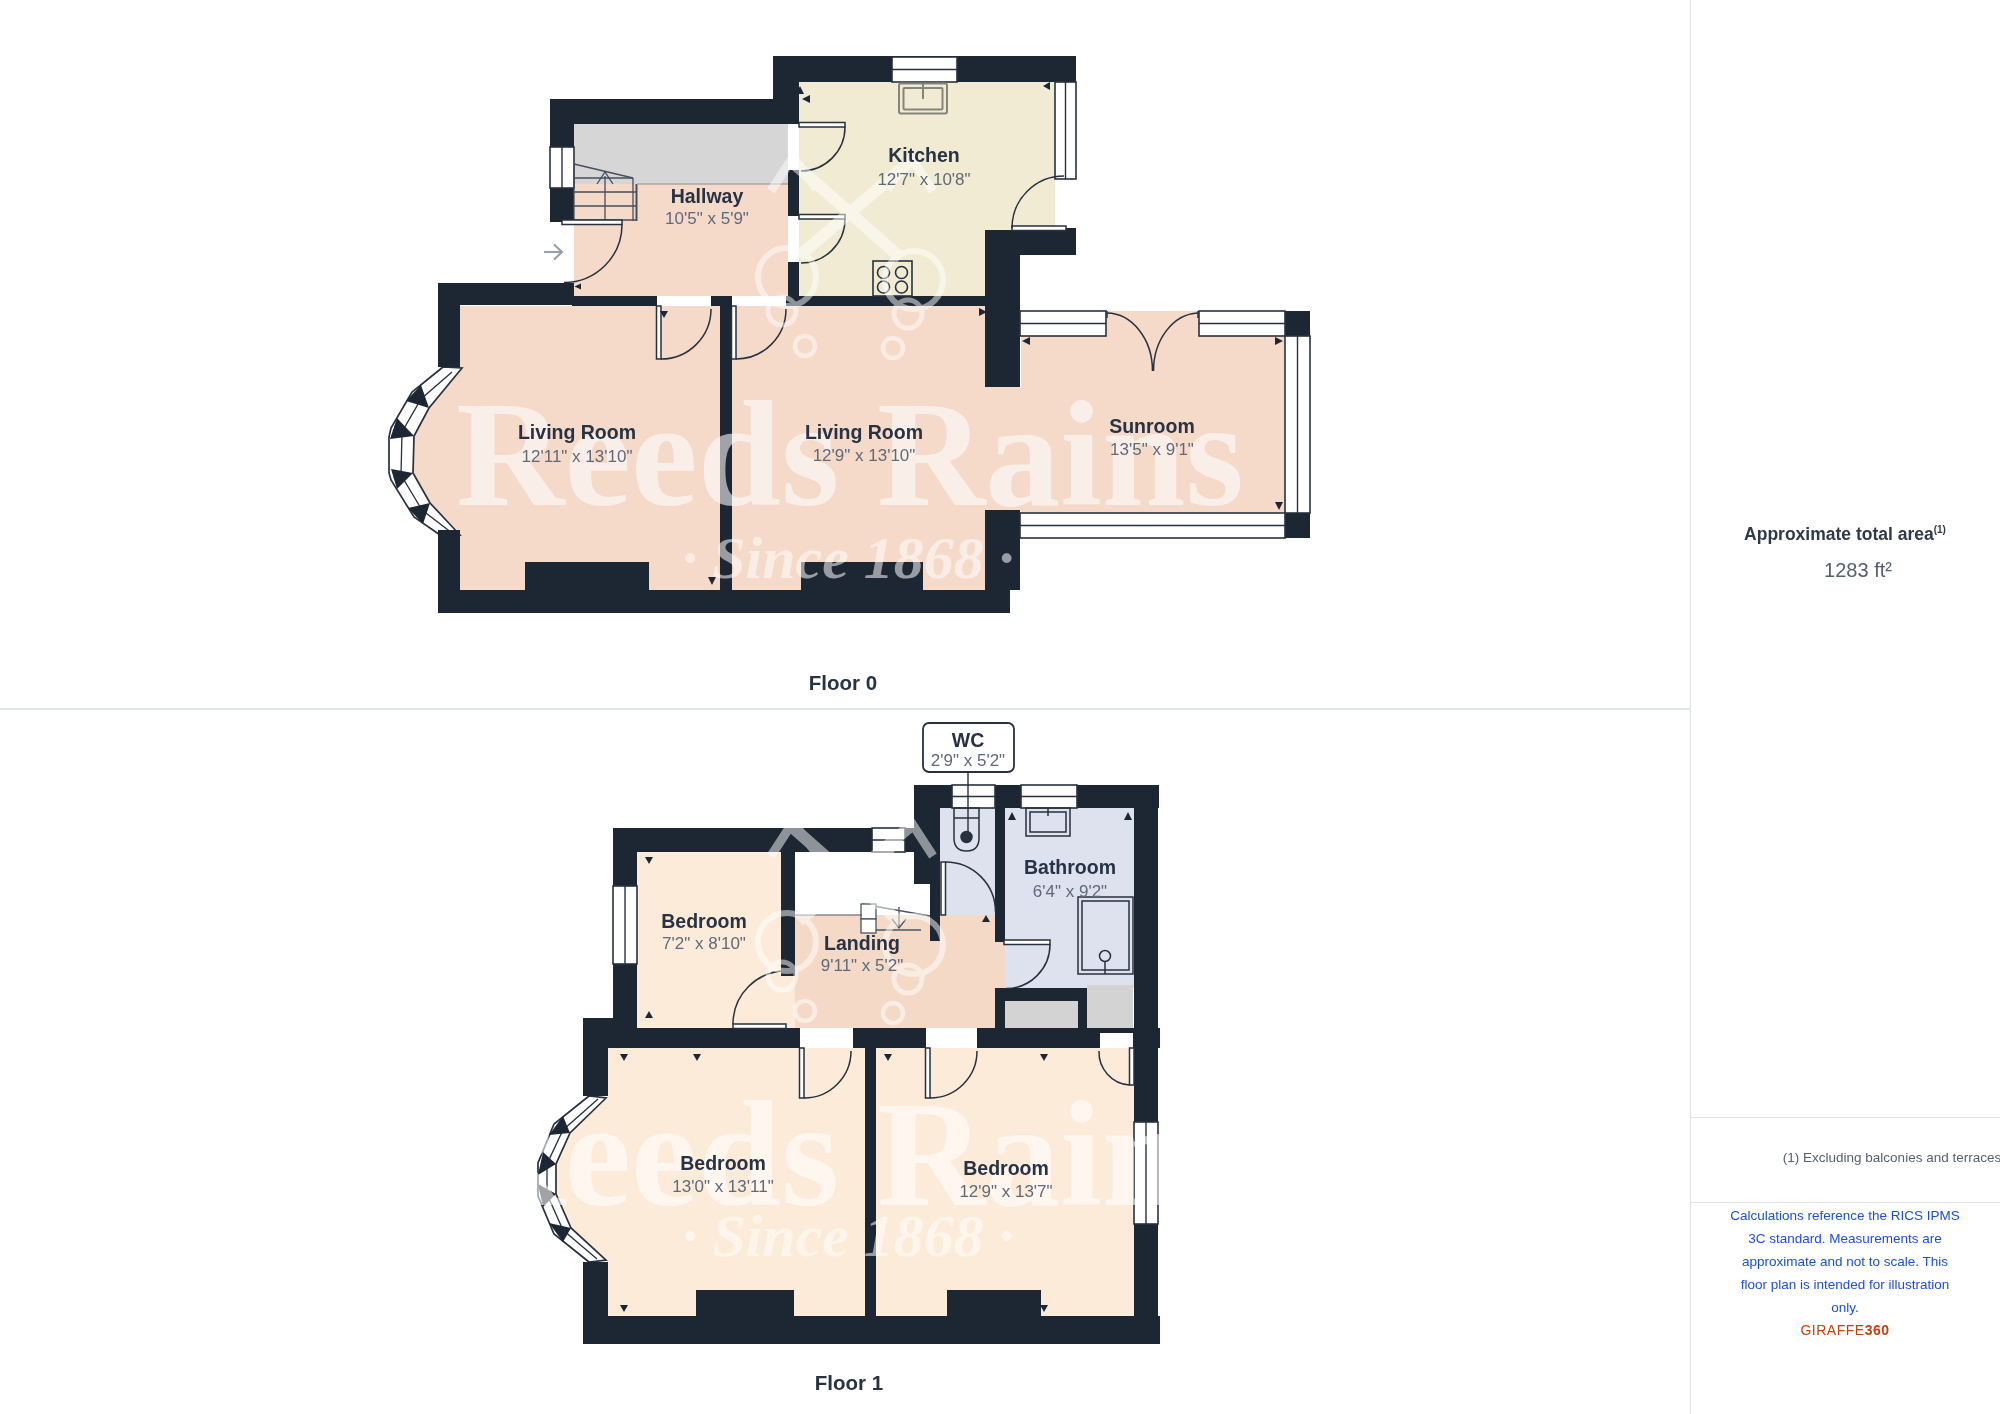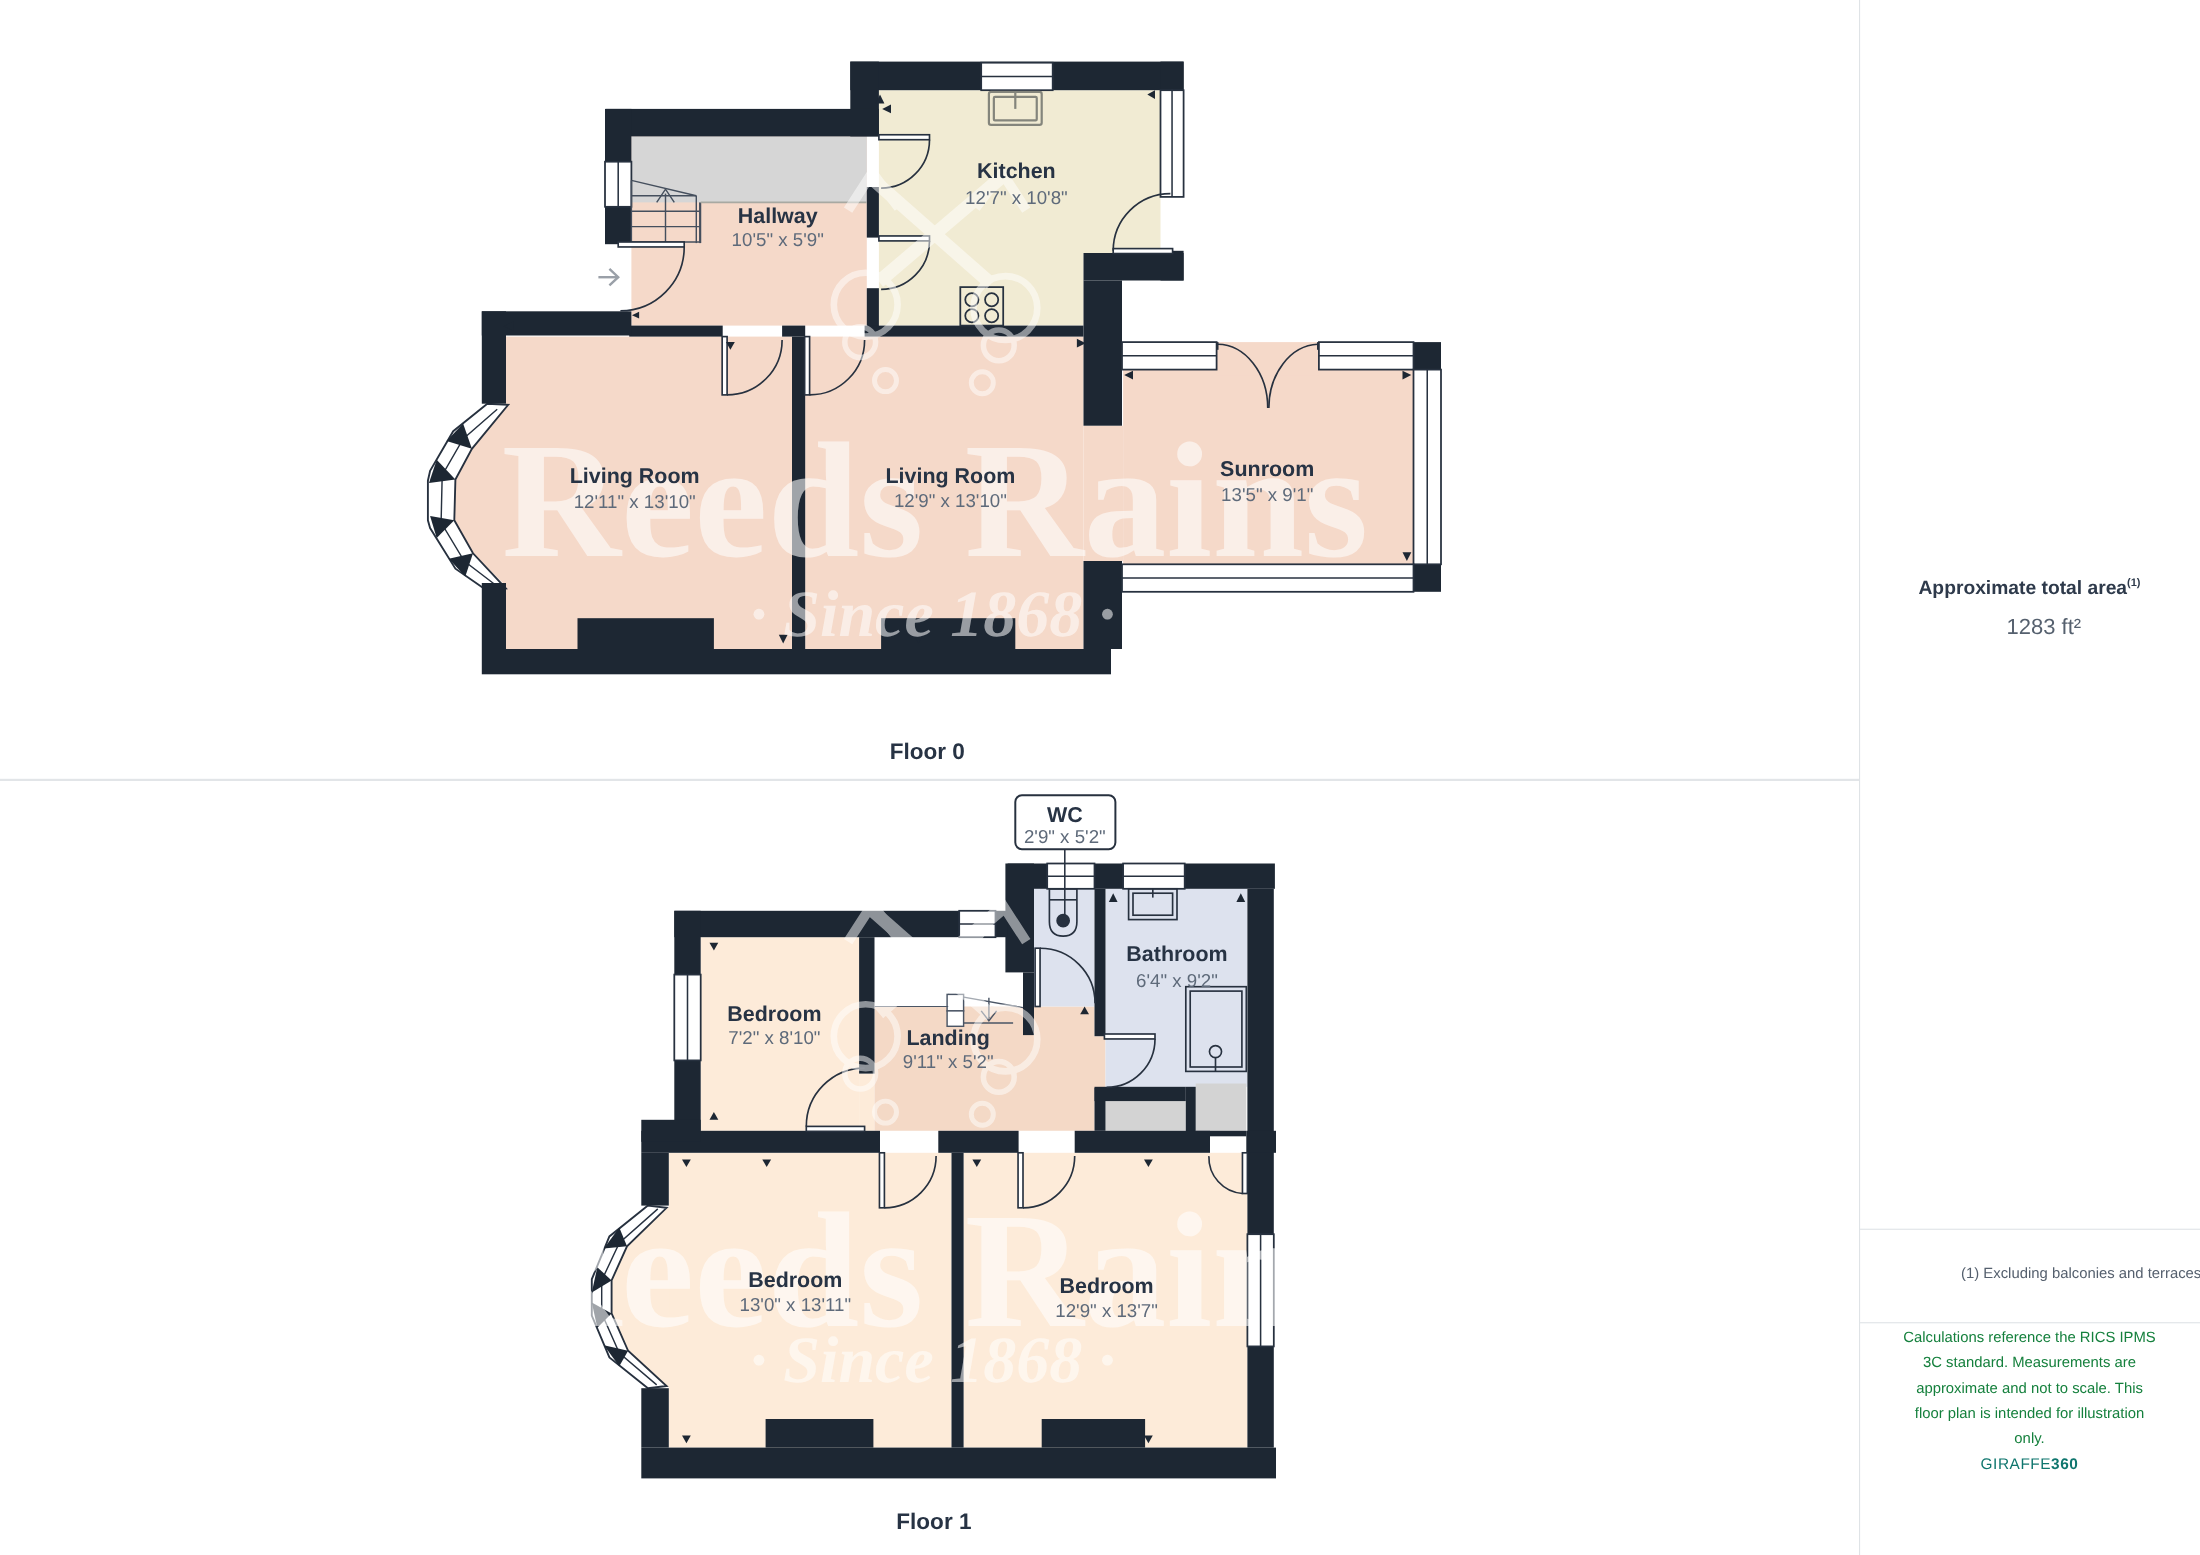--- a/index.html
+++ b/index.html
@@ -476,15 +476,15 @@
 <div class="sb" style="top:524px;font-size:17.5px;font-weight:bold;">Approximate total area<span style="font-size:10px;vertical-align:super;">(1)</span></div>
 
 <div class="sb" style="top:559px;font-size:20px;color:#55606e;padding-left:13px;">1283 ft²</div>
 
 <div style="position:absolute;left:1690px;top:1117px;width:310px;height:1px;background:#dfe3e6;"></div>
 
 <div class="sb" style="top:1150px;font-size:13.5px;color:#55606e;margin-left:47px;">(1) Excluding balconies and terraces</div>
 
 <div style="position:absolute;left:1690px;top:1202px;width:310px;height:1px;background:#dfe3e6;"></div>
 
-<div class="sb" style="top:1204px;left:1729px;width:232px;font-size:13.5px;line-height:23px;color:#15803d;">Calculations reference the RICS IPMS 3C standard. Measurements are approximate and not to scale. This floor plan is intended for illustration only.</div>
-
-<div class="sb" style="top:1322px;font-size:14px;color:#0f766e;letter-spacing:0.5px;">GIRAFFE<b>360</b></div>
+<div class="sb" style="top:1204px;left:1729px;width:232px;font-size:13.5px;line-height:23px;color:#1d4ed8;">Calculations reference the RICS IPMS 3C standard. Measurements are approximate and not to scale. This floor plan is intended for illustration only.</div>
+
+<div class="sb" style="top:1322px;font-size:14px;color:#c2410c;letter-spacing:0.5px;">GIRAFFE<b>360</b></div>
 
 </body></html>

